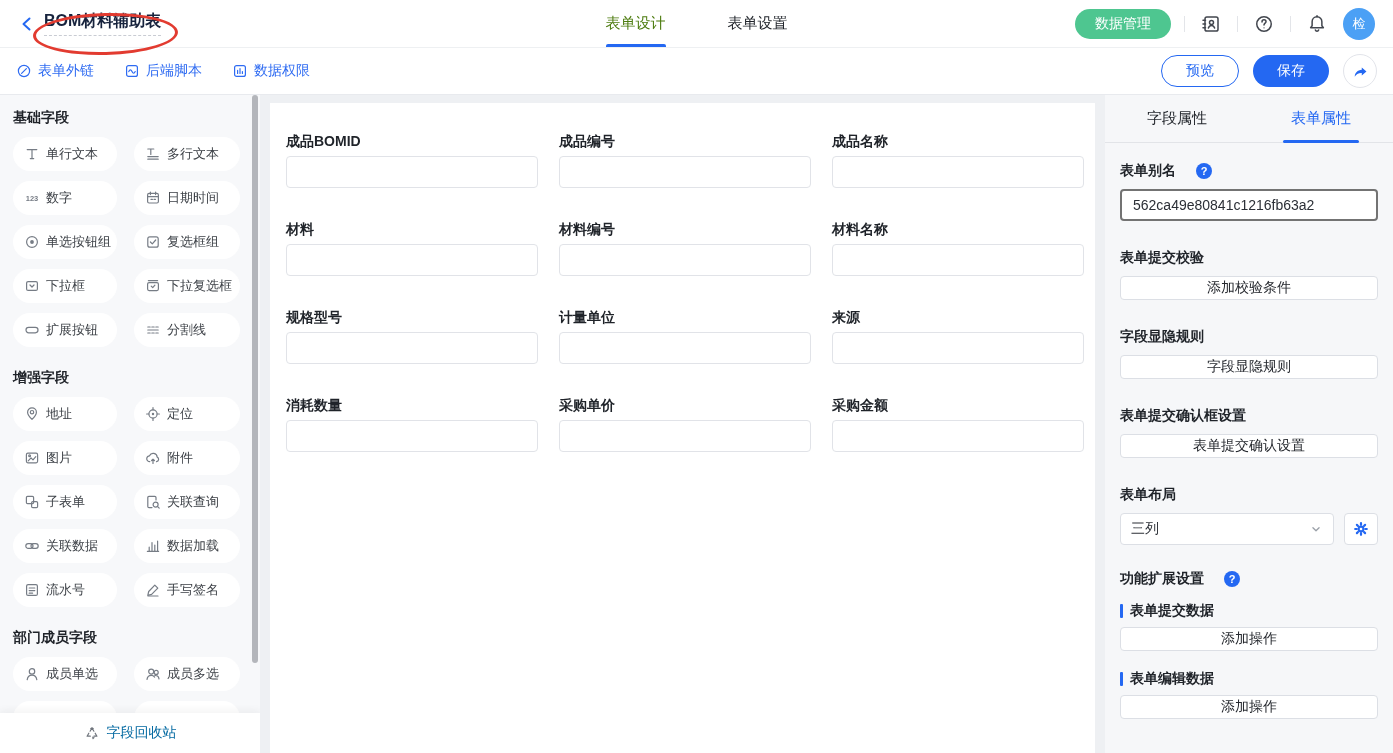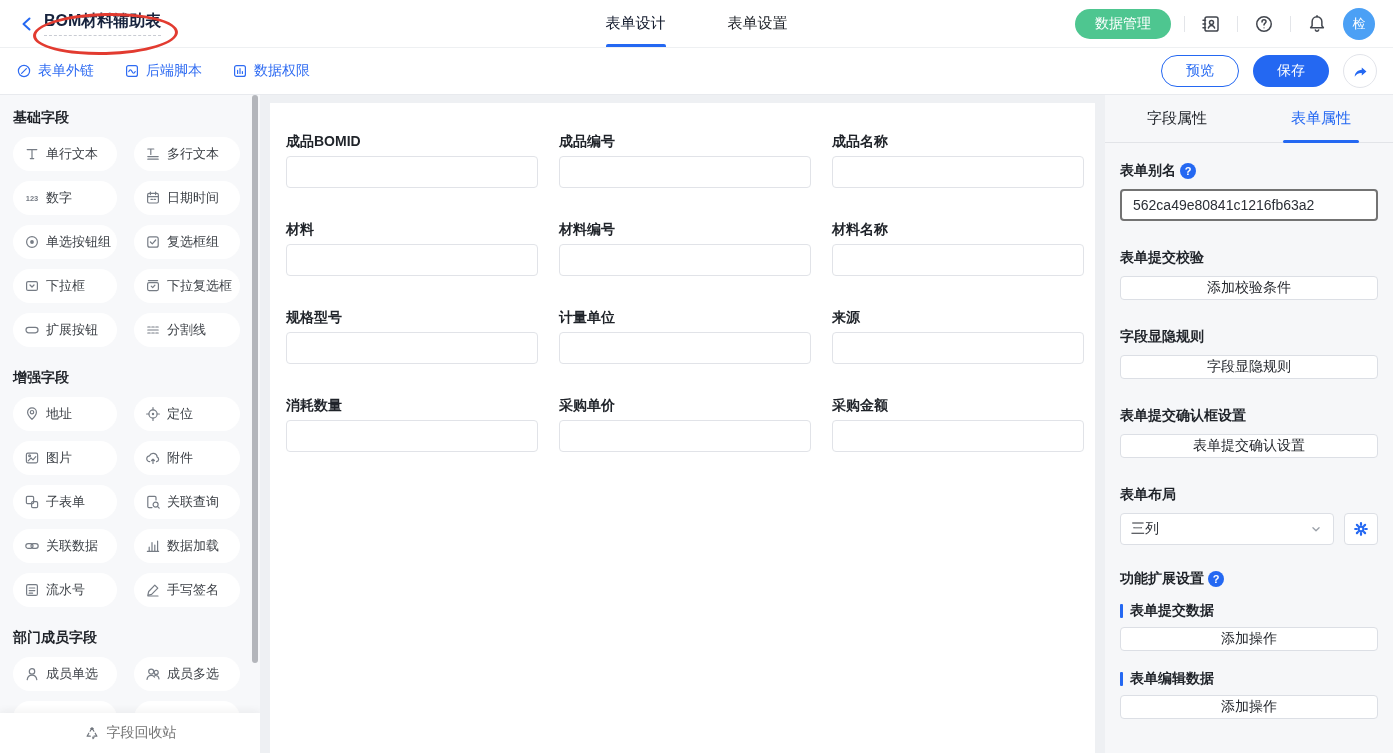--- a/index.html
+++ b/index.html
@@ -7,21 +7,21 @@
   body { font-family:"Liberation Sans","DejaVu Sans",sans-serif; background:#eef0f3; color:#1f2329; font-size:14px; }
 
   
   .header { position:relative; height:48px; background:#fff; border-bottom:1px solid #eef0f2; display:flex; align-items:center; }
   .header-left { display:flex; align-items:center; padding-left:18px; position:relative; }
   .back-btn { display:flex; align-items:center; cursor:pointer; margin-right:8px; }
   .form-title { font-size:16px; font-weight:bold; color:#17233d; padding-bottom:3px; border-bottom:1px dashed #c9ccd3; }
   .annotation { position:absolute; left:33px; top:2px; width:145px; height:42px; border:3px solid #e23b30; border-radius:50%; transform:rotate(-1.5deg); pointer-events:none; }
   .header-tabs { position:absolute; left:50%; transform:translateX(-50%); height:100%; display:flex; }
   .h-tab { height:100%; display:flex; align-items:center; margin:0 31px; font-size:15px; color:#1f2329; position:relative; cursor:pointer; }
-  .h-tab.active { color:#0f172a; }
+  .h-tab.active { color:#4d7c0f; }
   .h-tab.active::after { content:""; position:absolute; left:0; right:0; bottom:0; height:3px; background:#2468f2; border-radius:2px 2px 0 0; }
   .header-right { margin-left:auto; display:flex; align-items:center; padding-right:18px; gap:13px; }
   .btn-green { background:#4ec690; color:#fff; border:none; height:30px; padding:0 20px; border-radius:15px; font-size:14px; cursor:pointer; }
   .v-div { width:1px; height:16px; background:#e3e5e9; }
   .icon-btn { display:flex; align-items:center; justify-content:center; width:26px; height:26px; color:#42464e; cursor:pointer; }
   .avatar { width:32px; height:32px; border-radius:50%; background:#4ba0f5; color:#fff; display:flex; align-items:center; justify-content:center; font-size:13px; cursor:pointer; }
 
   
   .toolbar { height:47px; background:#fff; border-bottom:1px solid #e8eaee; display:flex; padding:0 16px; }
   .tb-links { display:flex; align-items:center; gap:30px; }
@@ -37,38 +37,38 @@
   
   .sidebar { width:260px; background:#f7f8fa; position:relative; overflow:hidden; padding:6px 0 0; flex:none; }
   .side-section { margin-top:22px; }
   .side-section:first-child { margin-top:8px; }
   .side-title { font-size:14px; font-weight:bold; color:#1f2329; margin:0 0 10px 13px; }
   .pill-grid { display:grid; grid-template-columns:104px 106px; column-gap:17px; row-gap:10px; padding:0 13px; }
   .pill { height:34px; background:#fff; border-radius:17px; display:flex; align-items:center; padding:0 8px 0 11px; gap:6px; font-size:13px; color:#3c4046; cursor:grab; white-space:nowrap; }
   .pill .p-icon { display:flex; align-items:center; color:#767c85; flex:none; }
   .pill.ghost { color:transparent; }
   .side-scrollbar { position:absolute; top:0; right:2px; width:6px; height:568px; background:#b4b6bb; border-radius:3px; }
-  .recycle-bar { position:absolute; left:0; right:0; bottom:0; height:40px; background:#fff; box-shadow:0 -2px 8px rgba(31,35,41,.06); display:flex; align-items:center; justify-content:center; gap:7px; font-size:14px; color:#737373; cursor:pointer; }
+  .recycle-bar { position:absolute; left:0; right:0; bottom:0; height:40px; background:#fff; box-shadow:0 -2px 8px rgba(31,35,41,.06); display:flex; align-items:center; justify-content:center; gap:7px; font-size:14px; color:#0369a1; cursor:pointer; }
   .recycle-bar .p-icon{ color:#6f747c; display:flex; }
 
   
   .workspace { flex:1; padding:8px 10px 0 10px; min-width:0; }
   .canvas { background:#fff; height:650px; padding:28px 10px 0 16px; }
   .field-grid { display:grid; grid-template-columns:repeat(3,252px); column-gap:21px; row-gap:31px; }
   .form-field .f-label { font-size:14px; font-weight:bold; color:#1f2329; height:20px; line-height:20px; margin-bottom:5px; }
   .form-field .f-input { height:32px; background:#fff; border:1px solid #e1e3e8; border-radius:4px; cursor:text; }
 
   
   .panel { width:288px; flex:none; background:#f6f7f9; display:flex; flex-direction:column; }
   .panel-tabs { height:48px; display:flex; border-bottom:1px solid #e2e4e8; flex:none; }
   .p-tab { flex:1; display:flex; align-items:center; justify-content:center; font-size:15px; color:#1f2329; position:relative; cursor:pointer; }
   .p-tab.active { color:#2468f2; }
   .p-tab.active::after { content:""; position:absolute; bottom:-1px; left:50%; transform:translateX(-50%); width:76px; height:3px; background:#2468f2; border-radius:2px; }
   .panel-body { padding:0 15px; flex:1; }
-  .p-label { display:flex; align-items:center; gap:4px; font-size:14px; font-weight:bold; color:#1f2329; height:20px; margin-top:27px; margin-bottom:8px; }
+  .p-label { display:flex; align-items:center; gap:20px; font-size:14px; font-weight:bold; color:#1f2329; height:20px; margin-top:27px; margin-bottom:8px; }
   .help-dot { width:16px; height:16px; border-radius:50%; background:#2468f2; color:#fff; font-size:11px; font-weight:bold; display:flex; align-items:center; justify-content:center; cursor:pointer; }
   .p-input { width:100%; height:32px; background:#fff; border:2px solid #737373; border-radius:4px; padding:0 11px; font-size:14px; color:#2b2f36; display:flex; align-items:center; cursor:text; }
   .p-btn { width:100%; height:24px; background:#fff; border:1px solid #dcdfe5; border-radius:4px; font-size:14px; color:#25282e; cursor:pointer; }
   .layout-row { display:flex; gap:10px; }
   .p-select { flex:1; height:32px; background:#fff; border:1px solid #dcdfe5; border-radius:4px; padding:0 10px; display:flex; align-items:center; justify-content:space-between; font-size:14px; color:#2b2f36; cursor:pointer; }
   .gear-btn { width:34px; height:32px; background:#fff; border:1px solid #dcdfe5; border-radius:4px; display:flex; align-items:center; justify-content:center; color:#2468f2; cursor:pointer; flex:none; }
   .sub-label { display:flex; align-items:center; font-size:14px; font-weight:bold; color:#1f2329; height:20px; margin-top:12px; margin-bottom:6px; }
   .sub-label::before { content:""; width:3px; height:14px; background:#2468f2; border-radius:1px; margin-right:7px; }
   .ext-header { margin-top:24px; margin-bottom:4px; }
 </style>

